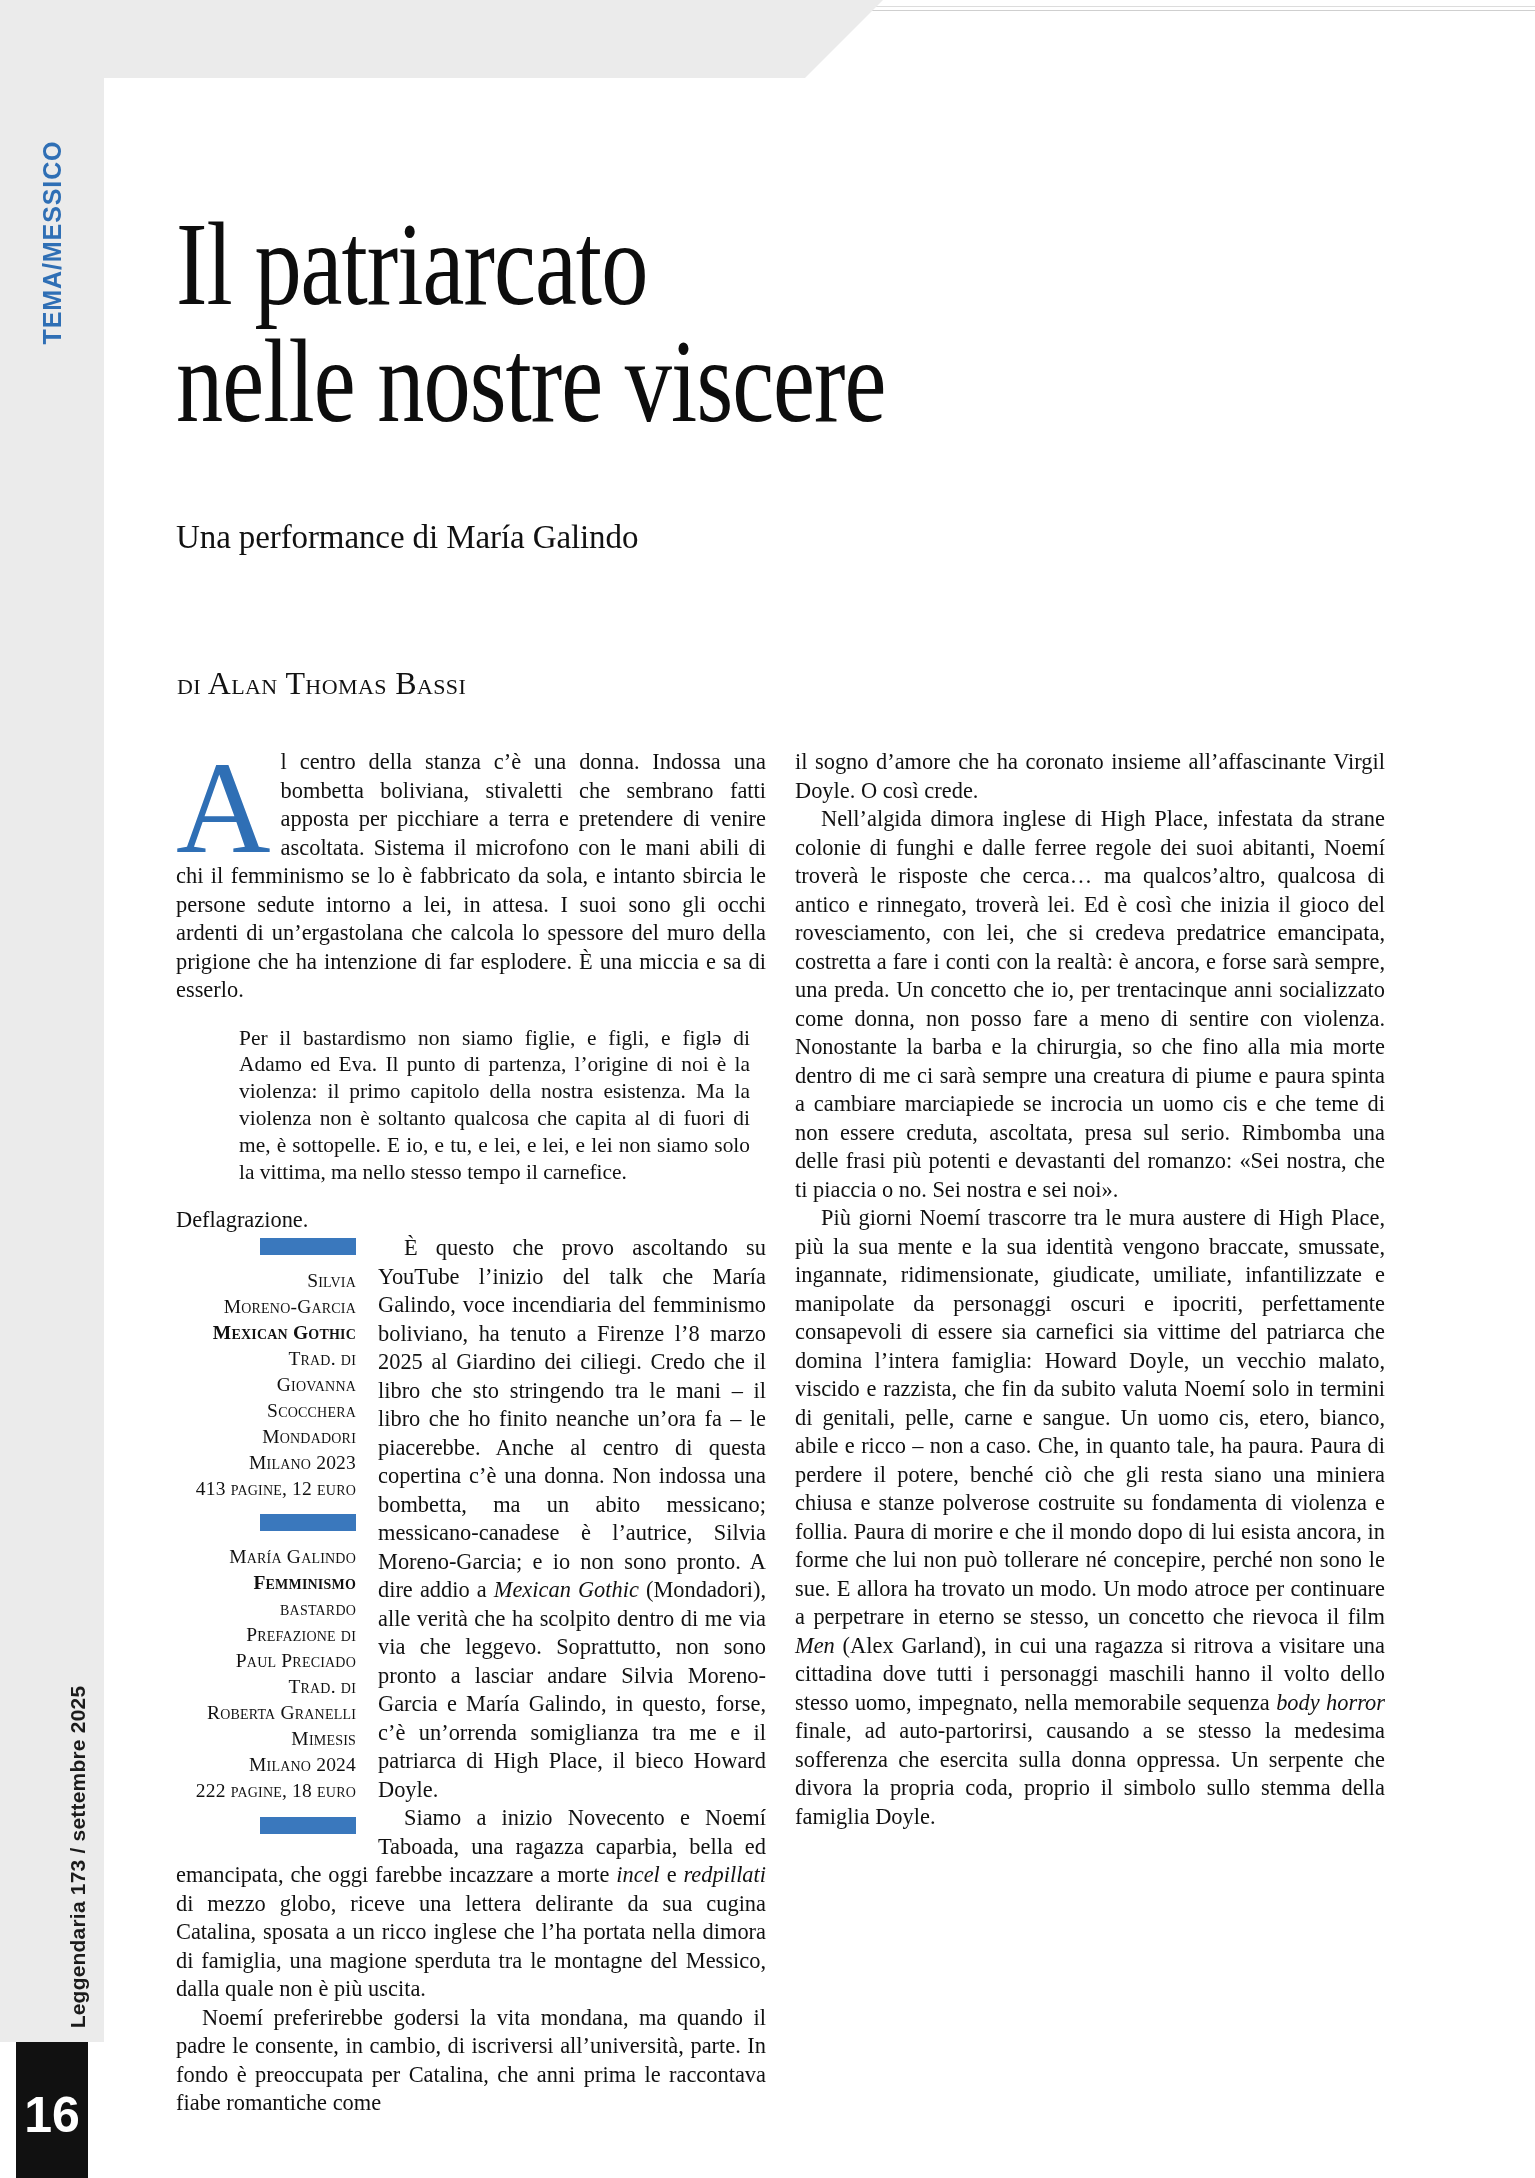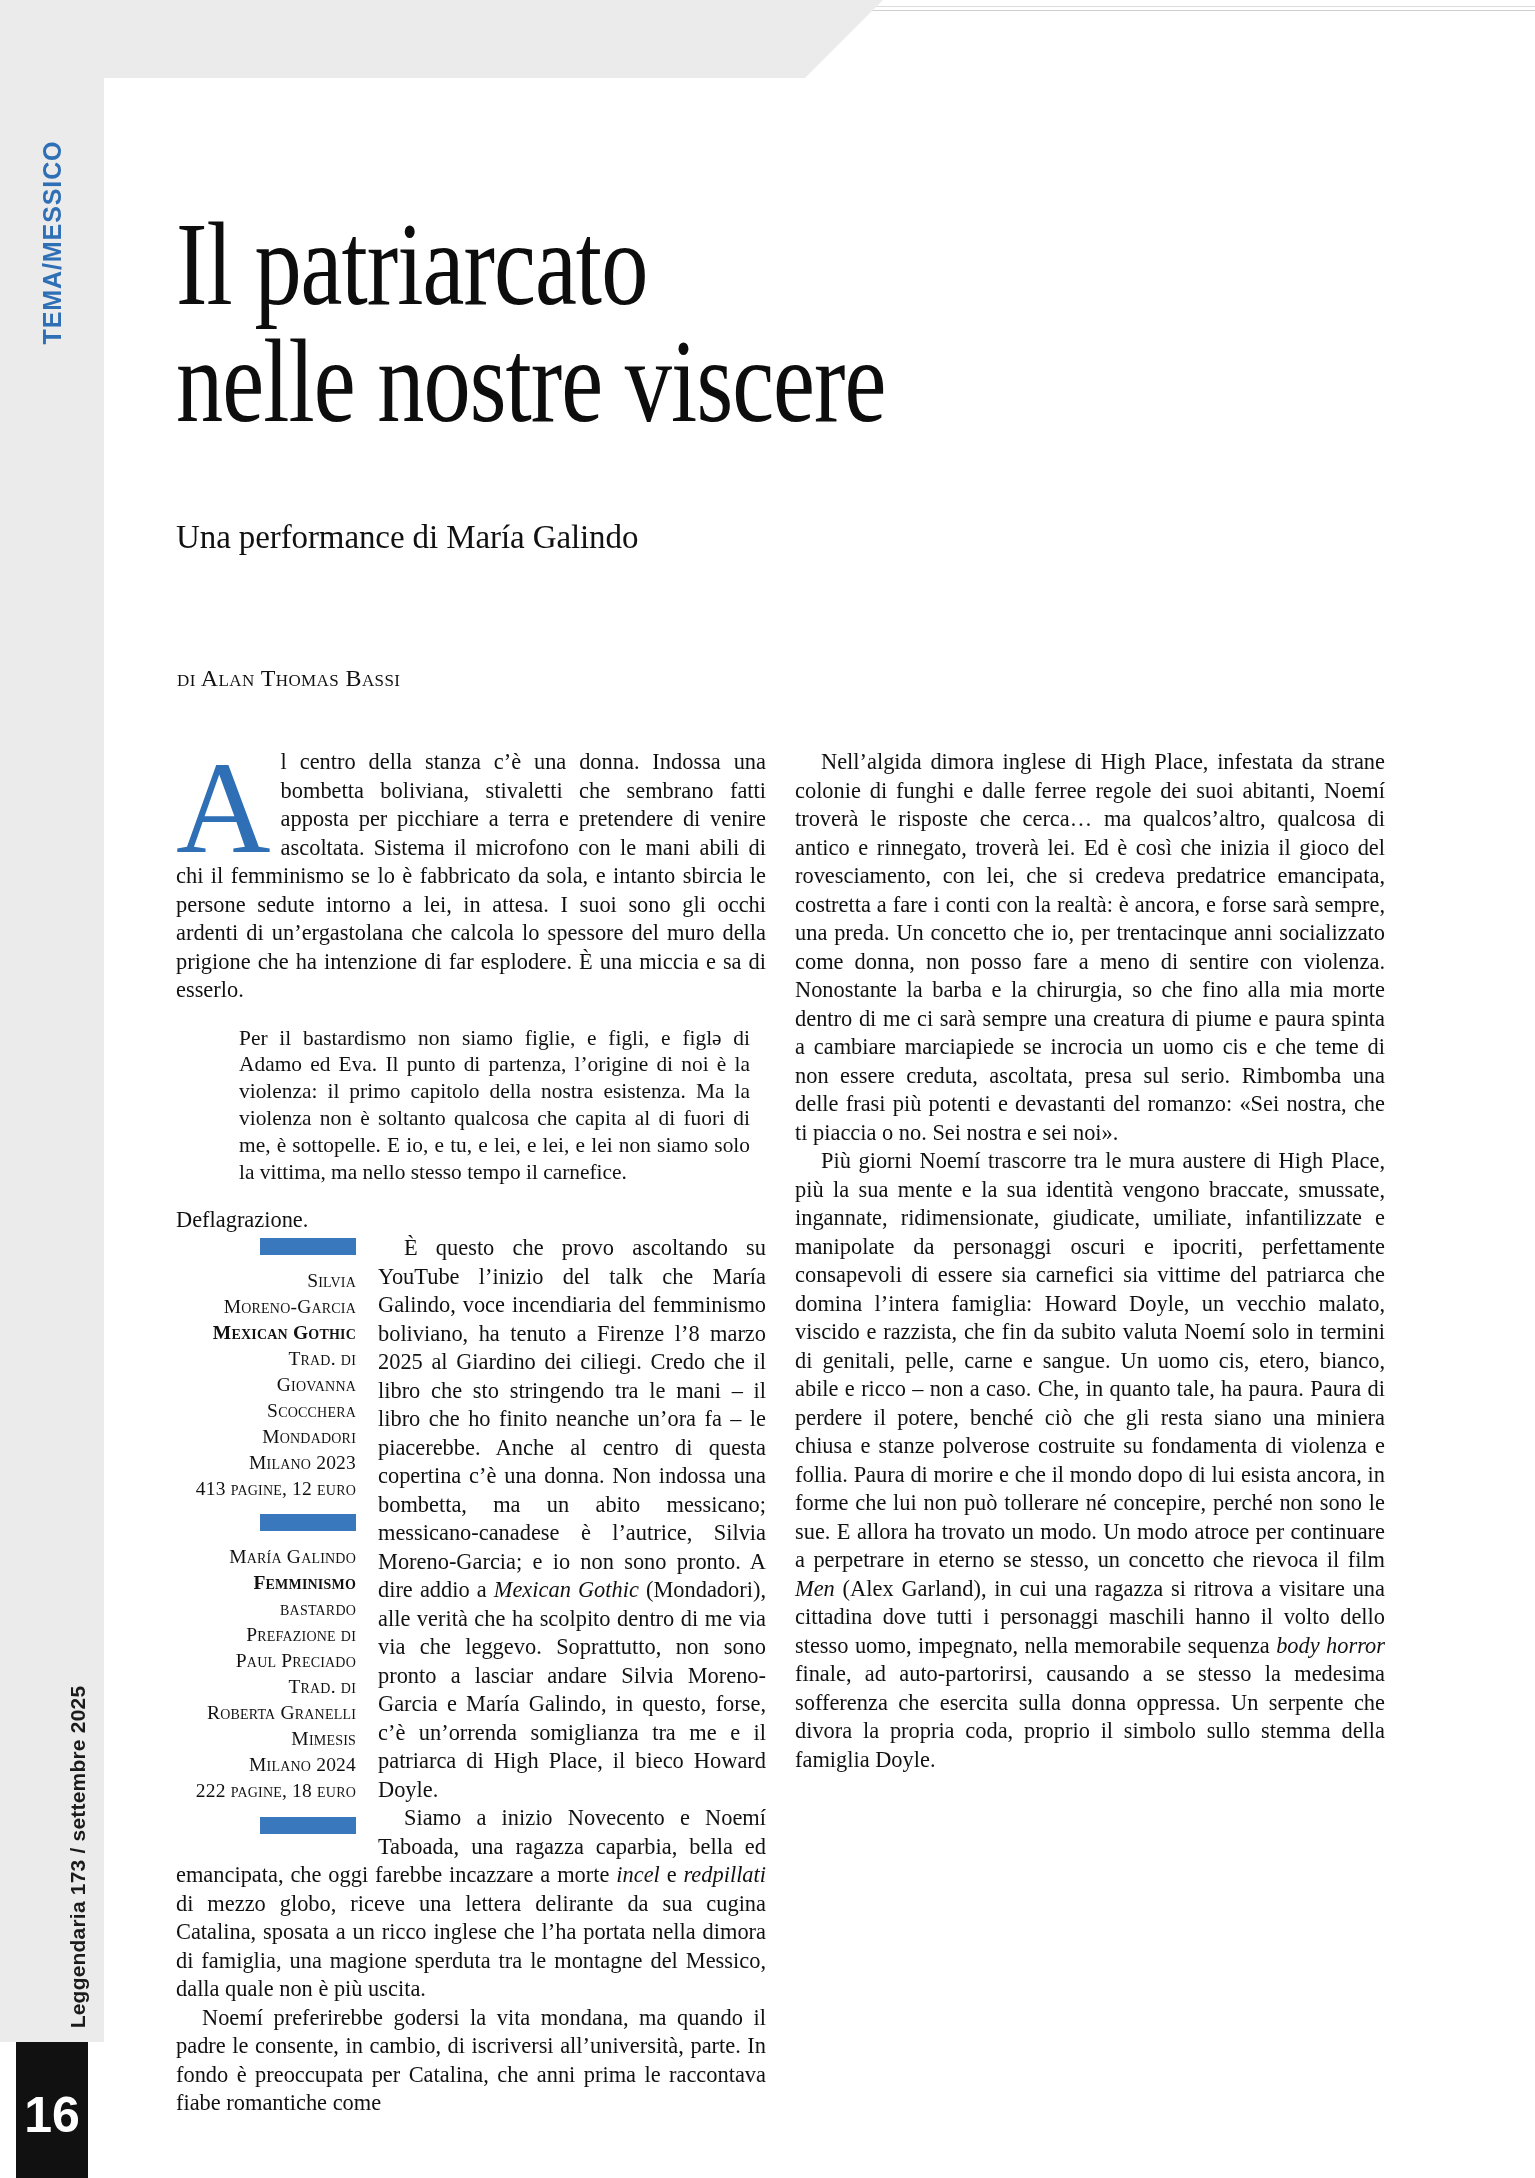--- a/index.html
+++ b/index.html
@@ -110,21 +110,21 @@
     width:880px;
     font-size:33px;
     line-height:1.52;
     color:#111111;
     letter-spacing:-0.1px;
   }
 
   .byline{
     position:absolute;
     left:177px;top:665px;
-    font-size:24px;
+    font-size:32px;
     color:#121212;
     letter-spacing:0.4px;
   }
   .sc{font-variant:small-caps;}
 
   
   .col{
     position:absolute;
     top:748px;
     width:590px;
@@ -256,20 +256,21 @@
       </span><span>È questo che provo ascoltando su YouTube l’inizio del talk che María Galindo, voce incendiaria del femminismo boliviano, ha tenuto a Firenze l’8 marzo 2025 al Giardino dei ciliegi. Credo che il libro che sto stringendo tra le mani – il libro che ho finito neanche un’ora fa – le piacerebbe. Anche al centro di questa copertina c’è una donna. Non indossa una bombetta, ma un abito messicano; messicano-canadese è l’autrice, Silvia Moreno-Garcia; e io non sono pronto. A dire addio a </span><em>Mexican Gothic</em><span> (Mondadori), alle verità che ha scolpito dentro di me via via che leggevo. Soprattutto, non sono pronto a lasciar andare Silvia Moreno-Garcia e María Galindo, in questo, forse, c’è un’orrenda somiglianza tra me e il patriarca di High Place, il bieco Howard Doyle.</span>
     </p>
 
     <p><span>Siamo a inizio Novecento e Noemí Taboada, una ragazza caparbia, bella ed emancipata, che oggi farebbe incazzare a morte </span><em>incel</em><span> e </span><em>redpillati</em><span> di mezzo globo, riceve una lettera delirante da sua cugina Catalina, sposata a un ricco inglese che l’ha portata nella dimora di famiglia, una magione sperduta tra le montagne del Messico, dalla quale non è più uscita.</span></p>
 
     <p>Noemí preferirebbe godersi la vita mondana, ma quando il padre le consente, in cambio, di iscriversi all’università, parte. In fondo è preoccupata per Catalina, che anni prima le raccontava fiabe romantiche come</p>
   </div>
 
   <div class="col" id="col-right">
 
+    <p class="noind">il sogno d’amore che ha coronato insieme all’affascinante Virgil Doyle. O così crede.</p>
 
     <p>Nell’algida dimora inglese di High Place, infestata da strane colonie di funghi e dalle ferree regole dei suoi abitanti, Noemí troverà le risposte che cerca… ma qualcos’altro, qualcosa di antico e rinnegato, troverà lei. Ed è così che inizia il gioco del rovesciamento, con lei, che si credeva predatrice emancipata, costretta a fare i conti con la realtà: è ancora, e forse sarà sempre, una preda. Un concetto che io, per trentacinque anni socializzato come donna, non posso fare a meno di sentire con violenza. Nonostante la barba e la chirurgia, so che fino alla mia morte dentro di me ci sarà sempre una creatura di piume e paura spinta a cambiare marciapiede se incrocia un uomo cis e che teme di non essere creduta, ascoltata, presa sul serio. Rimbomba una delle frasi più potenti e devastanti del romanzo: «Sei nostra, che ti piaccia o no. Sei nostra e sei noi».</p>
 
     <p><span>Più giorni Noemí trascorre tra le mura austere di High Place, più la sua mente e la sua identità vengono braccate, smussate, ingannate, ridimensionate, giudicate, umiliate, infantilizzate e manipolate da personaggi oscuri e ipocriti, perfettamente consapevoli di essere sia carnefici sia vittime del patriarca che domina l’intera famiglia: Howard Doyle, un vecchio malato, viscido e razzista, che fin da subito valuta Noemí solo in termini di genitali, pelle, carne e sangue. Un uomo cis, etero, bianco, abile e ricco – non a caso. Che, in quanto tale, ha paura. Paura di perdere il potere, benché ciò che gli resta siano una miniera chiusa e stanze polverose costruite su fondamenta di violenza e follia. Paura di morire e che il mondo dopo di lui esista ancora, in forme che lui non può tollerare né concepire, perché non sono le sue. E allora ha trovato un modo. Un modo atroce per continuare a perpetrare in eterno se stesso, un concetto che rievoca il film </span><em>Men</em><span> (Alex Garland), in cui una ragazza si ritrova a visitare una cittadina dove tutti i personaggi maschili hanno il volto dello stesso uomo, impegnato, nella memorabile sequenza </span><em>body horror</em><span> finale, ad auto-partorirsi, causando a se stesso la medesima sofferenza che esercita sulla donna oppressa. Un serpente che divora la propria coda, proprio il simbolo sullo stemma della famiglia Doyle.</span></p>
 
   </div>
 
 </div>
 
 </body></html>

